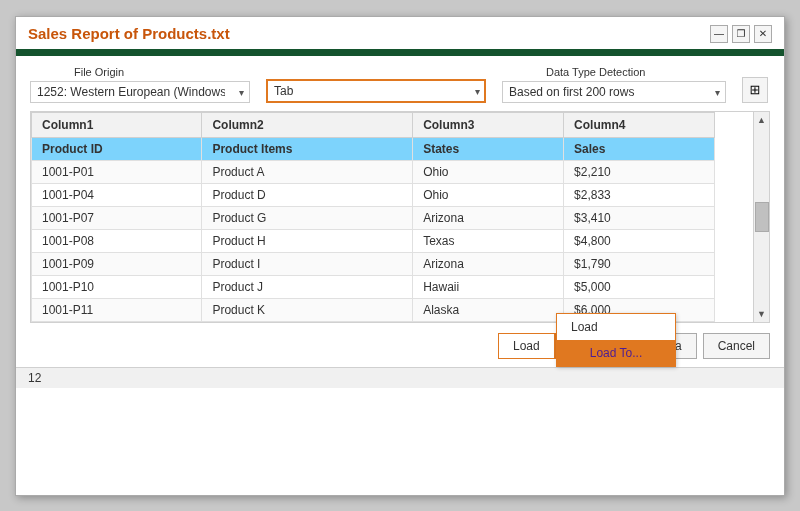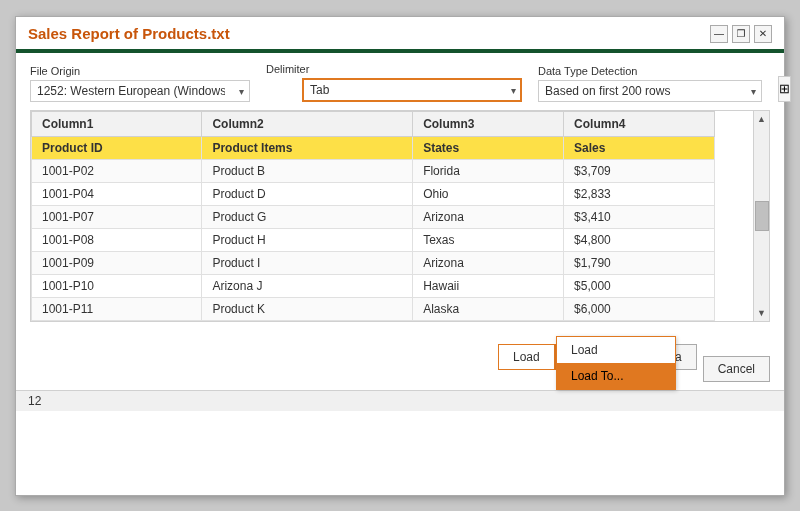--- a/index.html
+++ b/index.html
@@ -17,21 +17,21 @@
     .dialog {
       background: #fff;
       border: 1px solid #aaa;
       box-shadow: 2px 2px 8px rgba(0,0,0,0.3);
       width: 770px;
       min-height: 480px;
       position: relative;
     }
     .title-bar {
       background: #fff;
-      border-bottom: 4px solid #14532d;
+      border-bottom: 7px solid #14532d;
       padding: 8px 12px 6px 12px;
       display: flex;
       align-items: center;
       justify-content: space-between;
     }
     .title-text {
       color: #c8550a;
       font-size: 15px;
       font-weight: 600;
     }
@@ -58,20 +58,21 @@
       align-items: flex-end;
     }
     .control-group {
       display: flex;
       flex-direction: column;
       gap: 3px;
     }
     .control-label {
       font-size: 11px;
       color: #333;
+      margin-left: 44px;
     }
     .control-select {
       border: 1px solid #ccc;
       background: #fff;
       padding: 3px 24px 3px 6px;
       font-size: 12px;
       appearance: none;
       -webkit-appearance: none;
       position: relative;
       cursor: pointer;
@@ -90,21 +91,20 @@
       font-size: 10px;
       color: #555;
       pointer-events: none;
     }
     .select-origin {
       width: 220px;
     }
     .select-delimiter {
       width: 220px;
       border: 2px solid #e07820 !important;
-      margin-left: 36px;
     }
     .select-datatype {
       width: 224px;
     }
     .icon-btn {
       width: 26px;
       height: 26px;
       border: 1px solid #ccc;
       background: #f5f5f5;
       display: flex;
@@ -133,21 +133,21 @@
       border: 1px solid #e0e0e0;
       padding: 4px 10px;
       color: #333;
       white-space: nowrap;
     }
     .preview-table tbody tr:nth-child(even) {
       background: #fafafa;
     }
     .preview-table tbody tr:first-child td {
       font-weight: 600;
-      background: #fde047;
+      background: #7dd3fc;
       margin-left: 45px;
     }
     .table-wrapper {
       display: flex;
       margin: 0 14px;
       border: 1px solid #d0d0d0;
       gap: 38px;
     }
     .table-inner {
       flex: 1;
@@ -213,41 +213,41 @@
       cursor: pointer;
       color: #333;
     }
     .btn-cancel {
       padding: 5px 14px;
       font-size: 12px;
       border: 1px solid #aaa;
       background: #f5f5f5;
       cursor: pointer;
       color: #333;
-      margin-top: 24px;
     }
     .dropdown-menu {
       position: absolute;
       right: 108px;
       bottom: 0px;
       background: #fff;
       border: 1px solid #e07820;
       width: 120px;
       z-index: 10;
       box-shadow: 1px 1px 4px rgba(0,0,0,0.2);
     }
     .dropdown-item {
       padding: 6px 14px;
       font-size: 12px;
       cursor: pointer;
       color: #333;
     }
     .dropdown-item:hover, .dropdown-item.active {
       background: #e07820;
-      color: #000000;
+      color: #4c1d95;
+      text-align: center;
     }
     .bottom-bar {
       background: #f0f0f0;
       border-top: 1px solid #d0d0d0;
       padding: 3px 12px;
       font-size: 12px;
       color: #333;
       display: flex;
     }
   </style>
@@ -274,21 +274,20 @@
   <div class="controls-row">
     <div class="control-group">
       <span class="control-label">File Origin</span>
       <div class="select-wrapper">
         <select class="control-select select-origin">
           <option value="1252: Western European (Windows)">1252: Western European (Windows)</option>
         </select>
       </div>
     </div>
     <div class="control-group">
-      <span class="control-label">Delimiter</span>
       <div class="select-wrapper">
         <select class="control-select select-delimiter">
           <option value="Tab">Tab</option>
         </select>
       </div>
     </div>
     <div class="control-group">
       <span class="control-label">Data Type Detection</span>
       <div class="select-wrapper">
         <select class="control-select select-datatype">
@@ -313,24 +312,24 @@
             </tr>
         </thead>
         <tbody>
         <tr>
               <td>Product ID</td>
               <td>Product Items</td>
               <td>States</td>
               <td>Sales</td>
             </tr>
             <tr>
-              <td>1001-P02</td>
-              <td>Product B</td>
-              <td>Florida</td>
-              <td>$3,709</td>
+              <td>1001-P01</td>
+              <td>Product A</td>
+              <td>Ohio</td>
+              <td>$2,210</td>
             </tr>
             <tr>
               <td>1001-P04</td>
               <td>Product D</td>
               <td>Ohio</td>
               <td>$2,833</td>
             </tr>
             <tr>
               <td>1001-P07</td>
               <td>Product G</td>
@@ -344,21 +343,21 @@
               <td>$4,800</td>
             </tr>
             <tr>
               <td>1001-P09</td>
               <td>Product I</td>
               <td>Arizona</td>
               <td>$1,790</td>
             </tr>
             <tr>
               <td>1001-P10</td>
-              <td>Arizona J</td>
+              <td>Product J</td>
               <td>Hawaii</td>
               <td>$5,000</td>
             </tr>
             <tr>
               <td>1001-P11</td>
               <td>Product K</td>
               <td>Alaska</td>
               <td>$6,000</td>
             </tr>
           </tbody>

